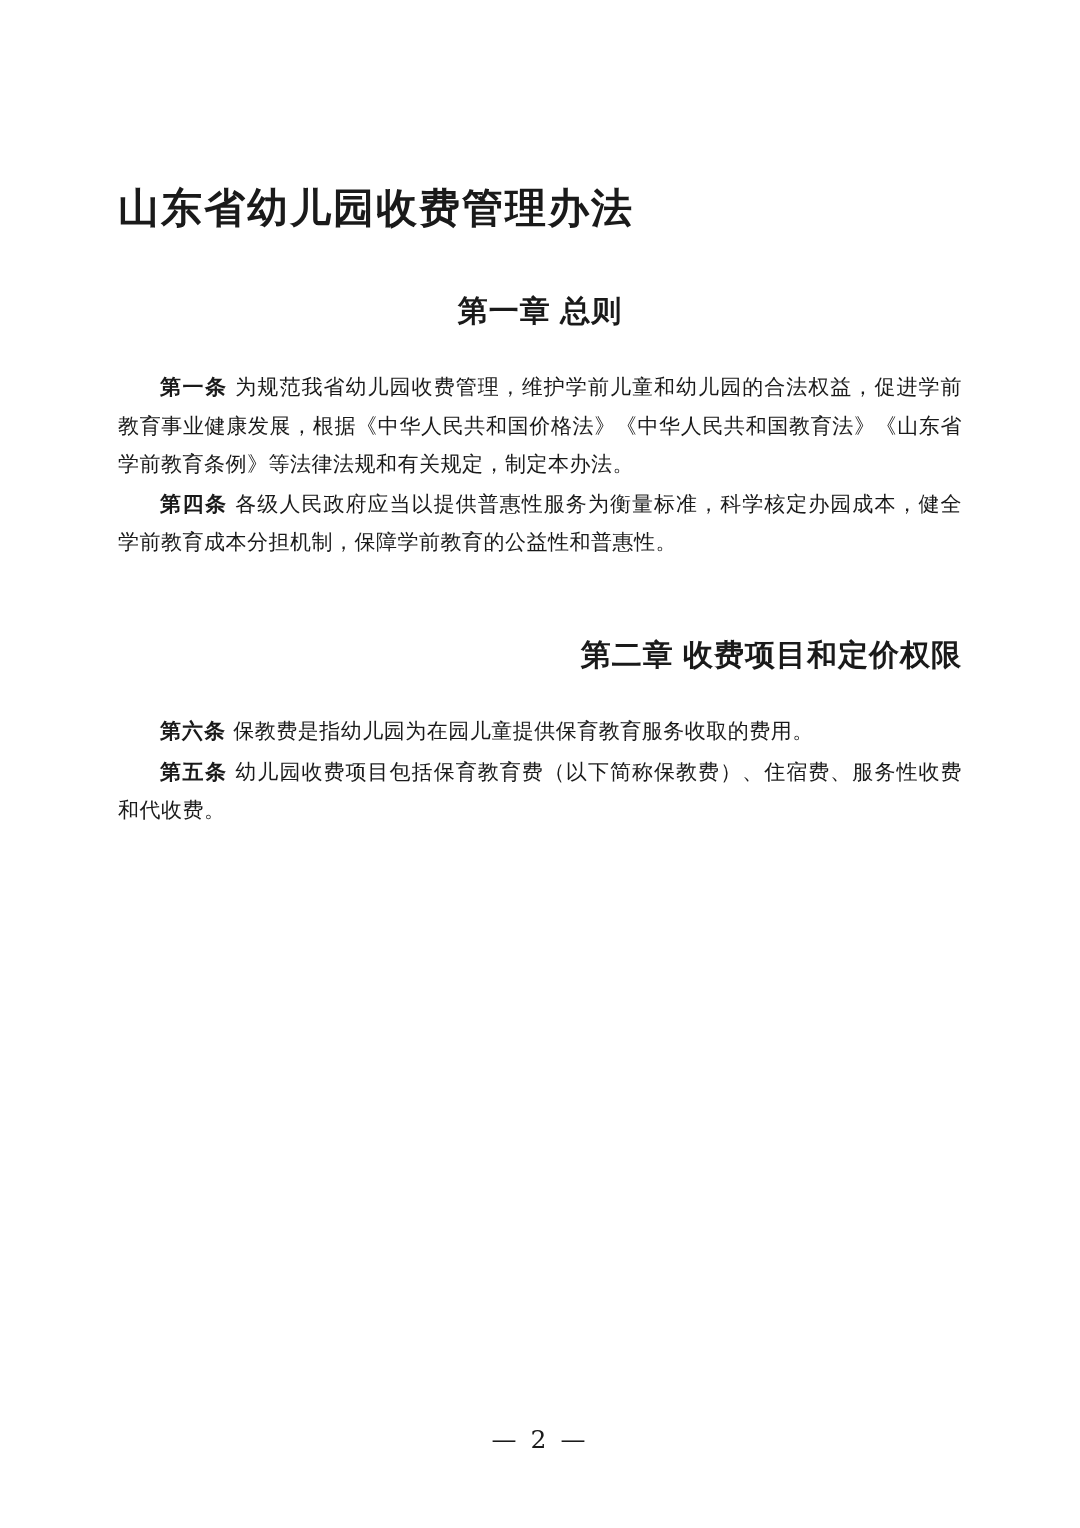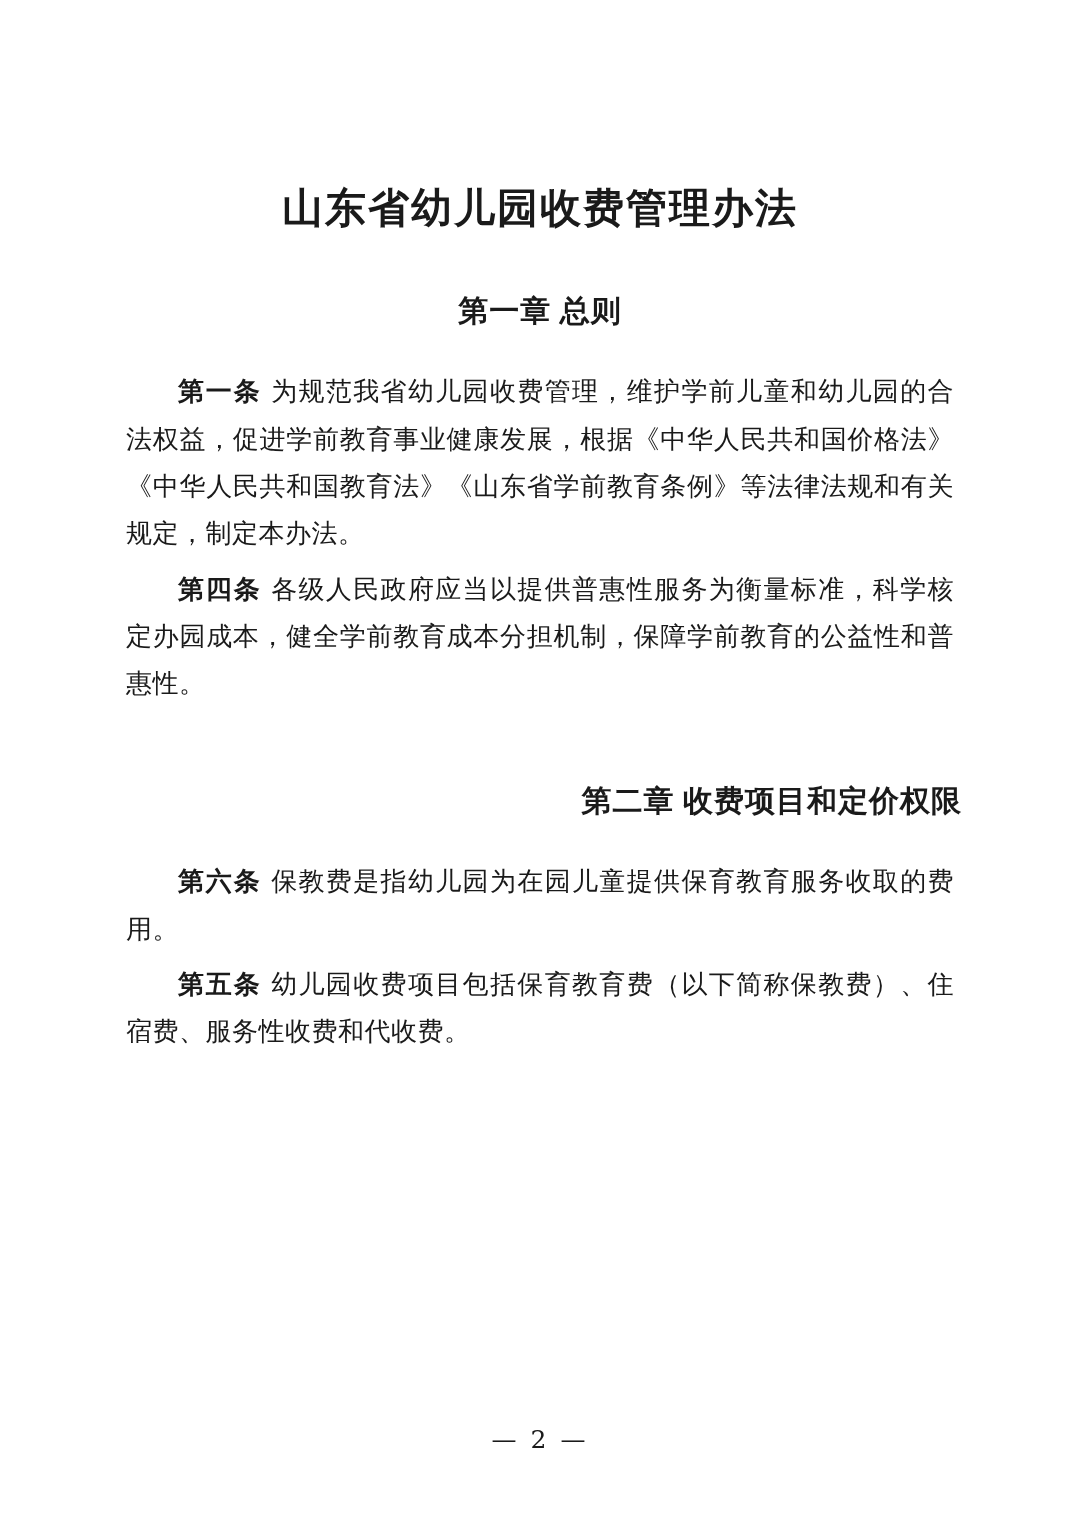--- a/index.html
+++ b/index.html
@@ -18,48 +18,47 @@
   .page {
     box-sizing: border-box;
     width: 1080px;
     height: 1528px;
     padding: 150px 118px 60px 118px;
     position: relative;
   }
   .doc-title {
     font-size: 41px;
     font-weight: bold;
-    text-align: center;
     letter-spacing: 2px;
     margin: 32px 0 0 0;
     line-height: 1.3;
     font-family: "DejaVu Sans", "Liberation Sans", sans-serif;
   }
   .chapter-heading {
     font-size: 30px;
     font-weight: bold;
     text-align: center;
     margin: 56px 0 0 0;
     letter-spacing: 1px;
-    font-family: Liberation Serif, serif;
+    font-family: Liberation Sans, sans-serif;
   }
   .chapter-heading.second {
     margin-top: 74px;
     text-align: right;
   }
   .body-block {
     margin-top: 36px;
   }
   .para {
-    font-size: 26px;
+    font-size: 21px;
     line-height: 1.82;
     text-indent: 2em;
     text-align: justify;
     text-justify: inter-ideograph;
-    margin: 8px;
+    margin: 0;
     letter-spacing: 0.5px;
   }
   .para + .para {
     margin-top: 2px;
   }
   .art-no {
     font-weight: bold;
     font-family: "DejaVu Sans", "Liberation Sans", sans-serif;
     letter-spacing: 1px;
   }

